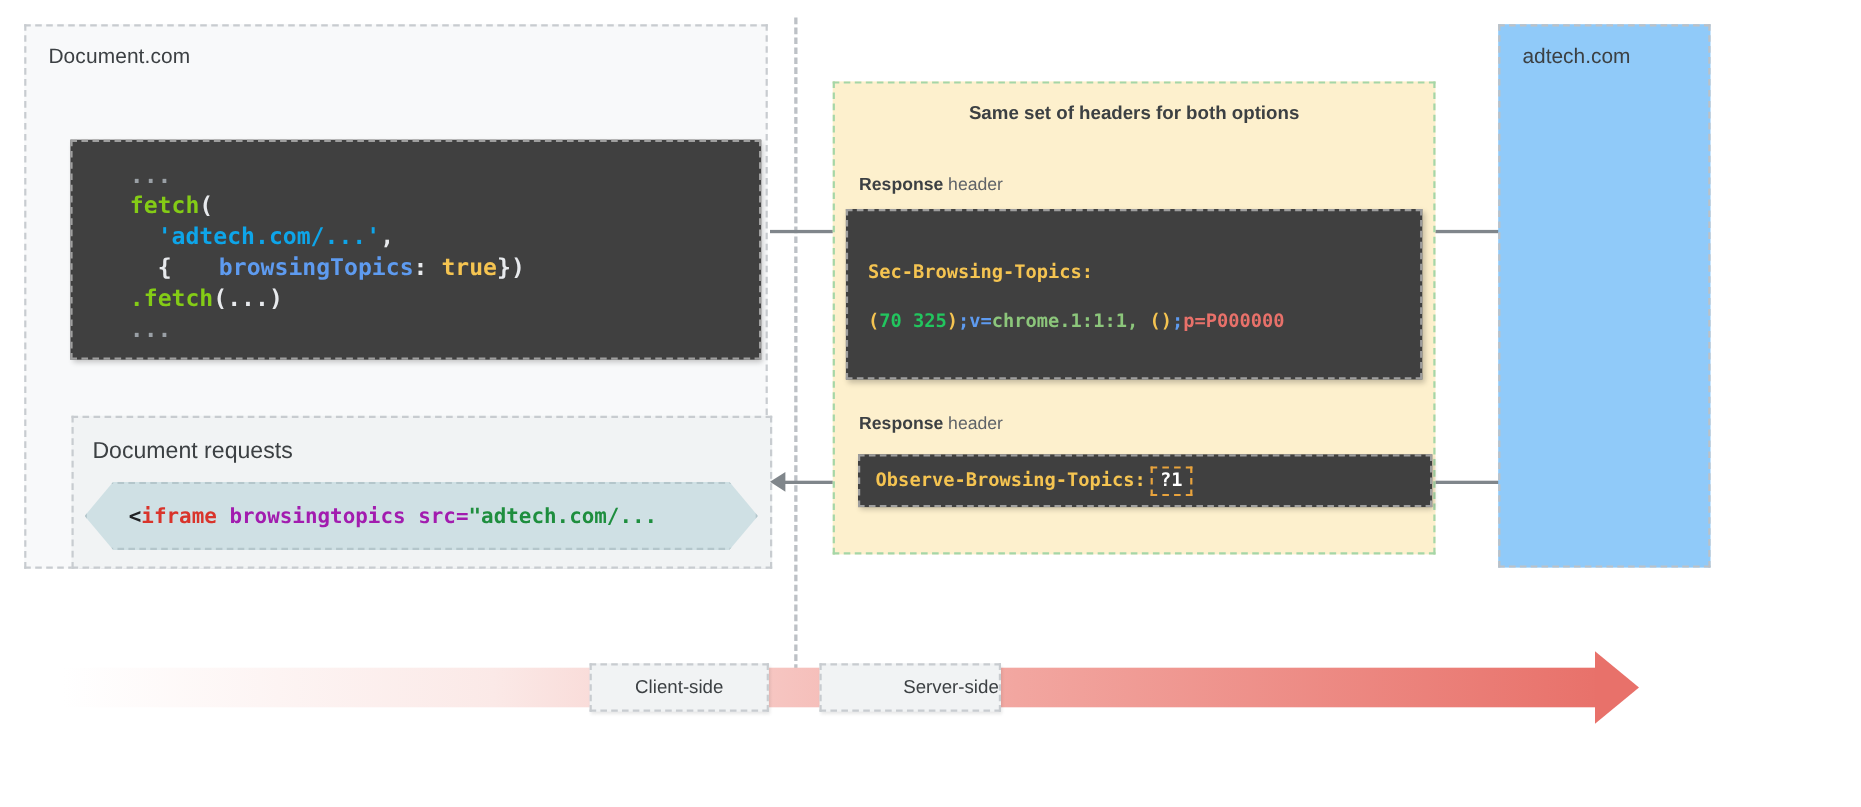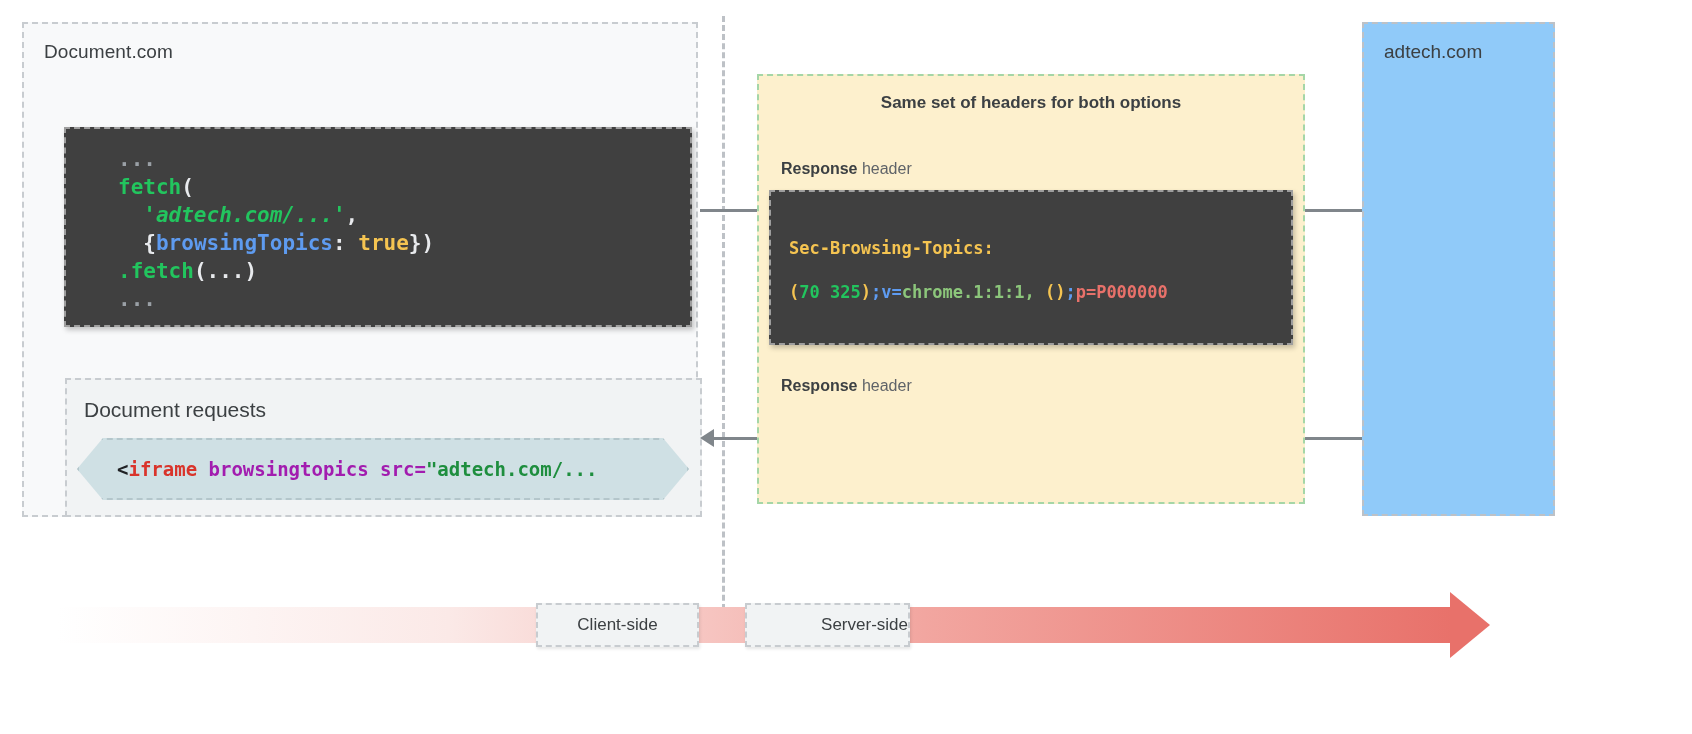--- a/index.html
+++ b/index.html
@@ -51,24 +51,24 @@
     box-sizing: border-box;
     box-shadow: 2px 3px 5px rgba(0,0,0,.22);
     font-family: "DejaVu Sans Mono", monospace;
     font-size: 21px;
     font-weight: bold;
     line-height: 28px;
     padding: 16px 0 0 52px;
     white-space: pre;
   }
   .c-dots   { color: #9aa0a6; }
-  .c-fn     { color: #22c55e; }
+  .c-fn     { color: #84cc16; }
   .c-paren  { color: #e8eaed; }
-  .c-str    { color: #22c55e; font-style: italic; }
-  .c-prop   { color: #5e9bf0; }
+  .c-str    { color: #0ea5e9; }
+  .c-prop   { color: #5e9bf0; margin-left: 43px; }
   .c-bool   { color: #f5c451; }
   .c-plain  { color: #e8eaed; }
 
   
   .docreq-panel {
     position: absolute;
     left: 41px;
     top: 354px;
     width: 637px;
     height: 139px;
@@ -307,20 +307,21 @@
   <div class="headers-panel">
     <div class="headers-title">Same set of headers for both options</div>
 
     <div class="hdr-caption caption-request"><b>Response</b><span> header</span></div>
 
     <div class="header-box request-box"><span class="k-key">Sec-Browsing-Topics:</span>
 <span class="k-key">(</span><span class="k-num">70 325</span><span class="k-key">)</span><span class="k-param">;v=</span><span class="k-green">chrome.1:1:1,</span><span class="k-key"> ()</span><span class="k-param">;</span><span class="k-red">p=P000000</span></div>
 
     <div class="hdr-caption caption-response"><b>Response</b><span> header</span></div>
 
+    <div class="header-box response-box"><span class="k-key">Observe-Browsing-Topics:</span><span class="boxed-value">?1</span></div>
   </div>
 
   <div class="adtech-panel">
     <div class="adtech-label">adtech.com</div>
   </div>
 
   <div class="timeline-bar"></div>
   <div class="timeline-head"></div>
   <div class="timeline-chip chip-client">
       <span>Client-side</span>

